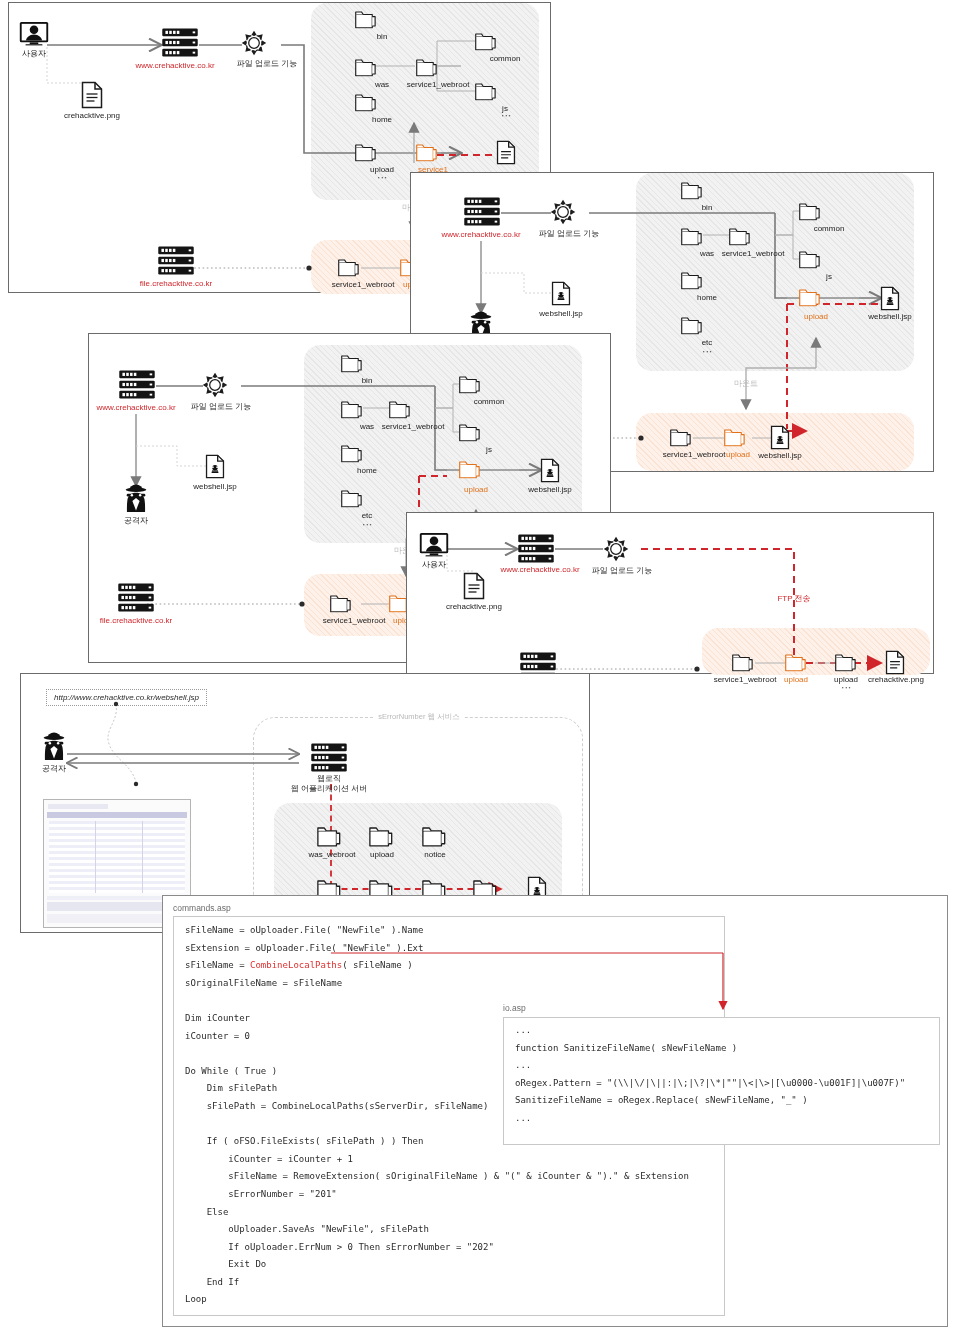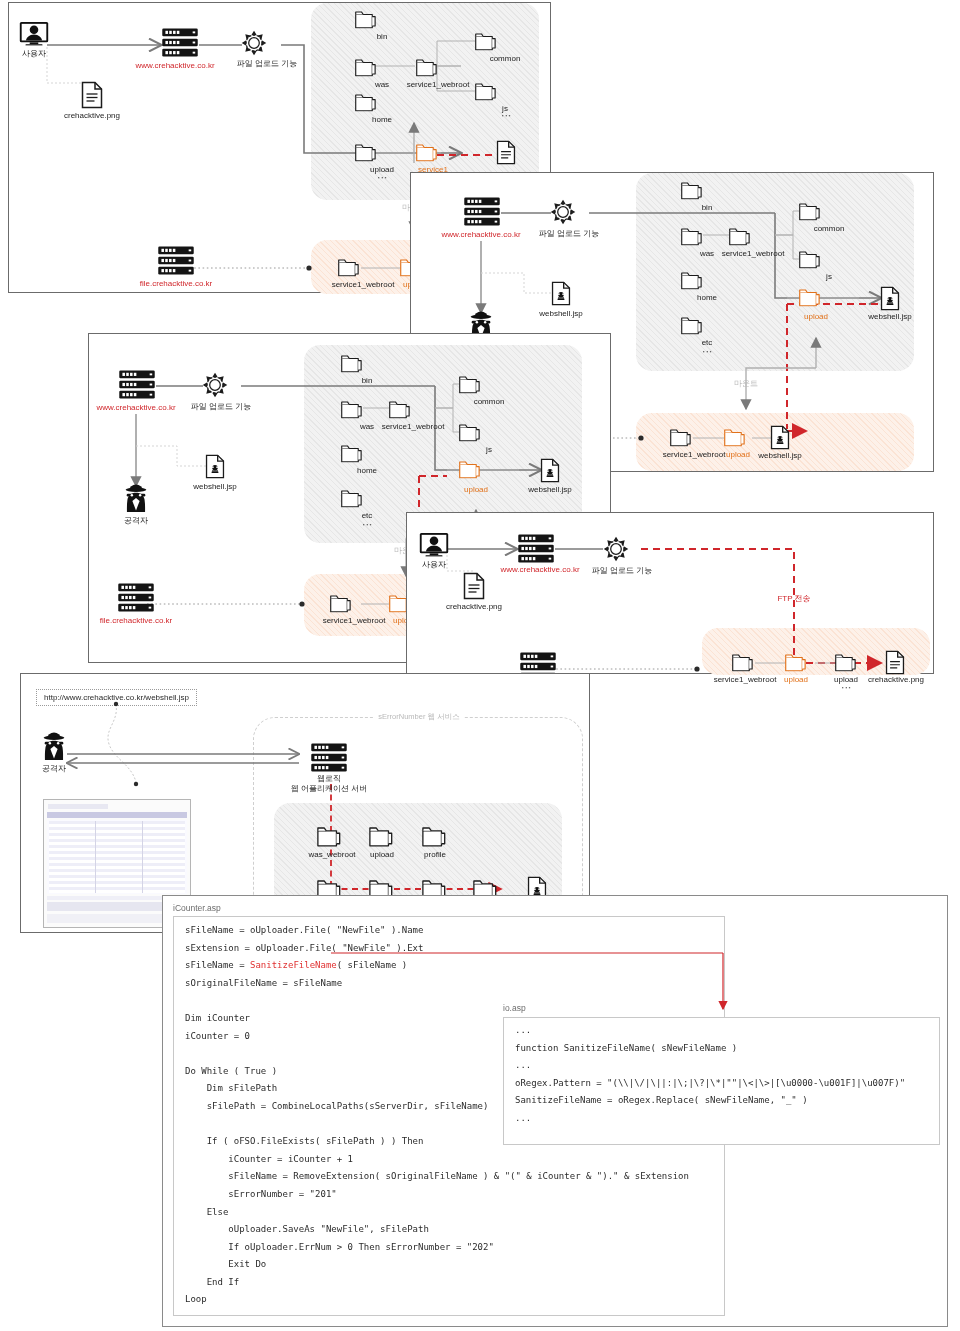--- a/index.html
+++ b/index.html
@@ -637,21 +637,21 @@
         <use href="#ic-doc"></use>
       </svg>
     </div>
   <div class="lbl" style="left:489px;top:162px;">crehacktive.png</div>
 </div>
 
 <div class="panel" style="left:20px;top:673px;width:570px;height:260px;">
   <div class="zone dashed" style="left:232px;top:43px;width:330px;height:214px;"></div>
   <div class="zone gray" style="left:253px;top:129px;width:288px;height:128px;"></div>
 
-  <div class="url-box" style="left:15px;top:15px;">http://www.crehacktive.co.kr/webshell.jsp</div>
+  <div class="url-box" style="left:25px;top:15px;font-style:italic;">http://www.crehacktive.co.kr/webshell.jsp</div>
 
   <svg style="left:0;top:0;width:570px;height:260px">
     <path d="M95 30 C98 48 83 55 88 70 C93 85 110 90 115 108" stroke="#c9c9c9" stroke-width="1" fill="none" stroke-dasharray="2 2"></path>
     <circle cx="95" cy="30" r="2.2" fill="#2a2a2a"></circle>
     <circle cx="115" cy="110" r="2.2" fill="#2a2a2a"></circle>
     <path d="M46 80 H278" stroke="#7a7a7a" stroke-width="1.4" fill="none" marker-end="url(#mk-gray-open)"></path>
     <path d="M278 89 H46" stroke="#7a7a7a" stroke-width="1.4" fill="none" marker-end="url(#mk-gray-open)"></path>
     <path d="M310 110 V165" stroke="#d0262b" stroke-width="1.8" fill="none" stroke-dasharray="6 4.5"></path>
     <path d="M310 165 V214" stroke="#d0262b" stroke-width="1.8" fill="none" stroke-dasharray="6 4.5"></path>
     <path d="M310 215 H480" stroke="#d0262b" stroke-width="1.8" fill="none" stroke-dasharray="6 4.5" marker-end="url(#mk-red)"></path>
@@ -686,21 +686,21 @@
         <use href="#ic-folder"></use>
       </svg>
     </div>
   <div class="lbl" style="left:361px;top:176px;">upload</div>
 
   <div class="icon" style="left:401px;top:152px;width:26px;height:21px;">
     <svg viewBox="0 0 64 52" width="26" height="21">
         <use href="#ic-folder"></use>
       </svg>
     </div>
-  <div class="lbl" style="left:414px;top:176px;">profile</div>
+  <div class="lbl" style="left:414px;top:176px;">notice</div>
 
   <div class="icon" style="left:296px;top:205px;width:26px;height:21px;">
     <svg viewBox="0 0 64 52" width="26" height="21">
         <use href="#ic-folder"></use>
       </svg>
     </div>
   <div class="lbl" style="left:311px;top:229px;">weblogic</div>
 
   <div class="icon" style="left:348px;top:205px;width:26px;height:21px;">
     <svg viewBox="0 0 64 52" width="26" height="21">
@@ -739,27 +739,27 @@
     <div style="position:absolute;left:5px;top:21px;width:136px;height:72px;
       background:repeating-linear-gradient(to right,transparent 0 46px,#d4d4e6 46px 47px);"></div>
     <div class="bar" style="top:96px;height:4px;background:#efeff7;"></div>
     <div class="bar" style="top:102px;height:9px;background:#e6e6f0;"></div>
     <div class="bar" style="top:114px;height:9px;background:#f0f0f6;"></div>
   </div>
 </div>
 
 <div class="codepanel" style="left:162px;top:895px;width:786px;height:432px;">
 
-  <div class="code-title" style="left:10px;top:7px;">iCounter.asp</div>
+  <div class="code-title" style="left:10px;top:7px;">commands.asp</div>
 
   <div class="code-box" style="left:10px;top:20px;width:552px;height:400px;"></div>
 
   <div class="code" style="left:22px;top:26px;"><span id="cmds">sFileName = oUploader.File( "NewFile" ).Name
 sExtension = oUploader.File( "NewFile" ).Ext
-sFileName = <span class="fn">SanitizeFileName</span>( sFileName )
+sFileName = <span class="fn">CombineLocalPaths</span>( sFileName )
 sOriginalFileName = sFileName
 
 Dim iCounter
 iCounter = 0
 
 Do While ( True )
     Dim sFilePath
     sFilePath = CombineLocalPaths(sServerDir, sFileName)
 
     If ( oFSO.FileExists( sFilePath ) ) Then

